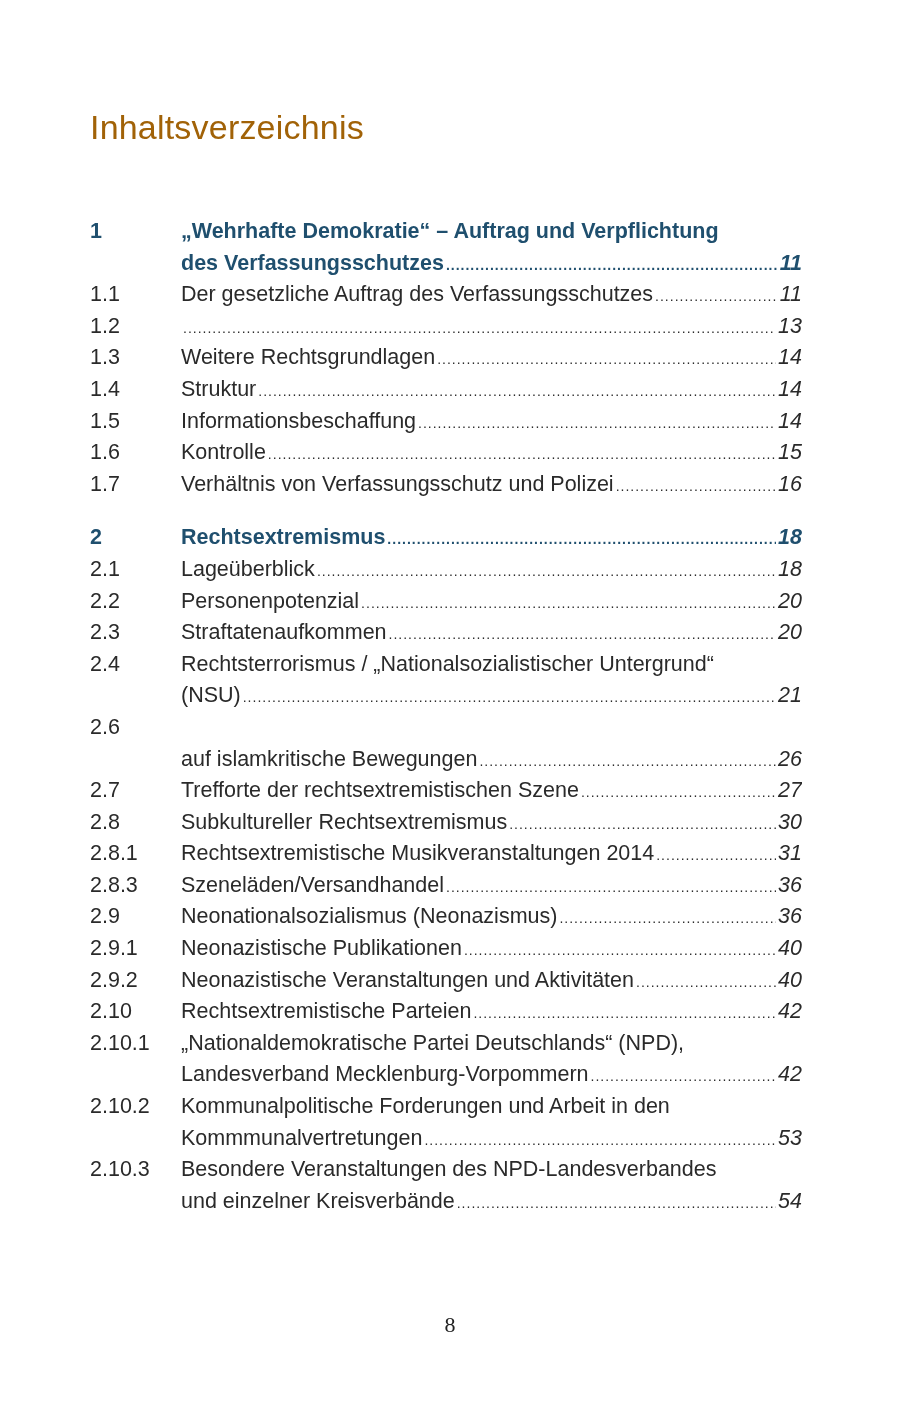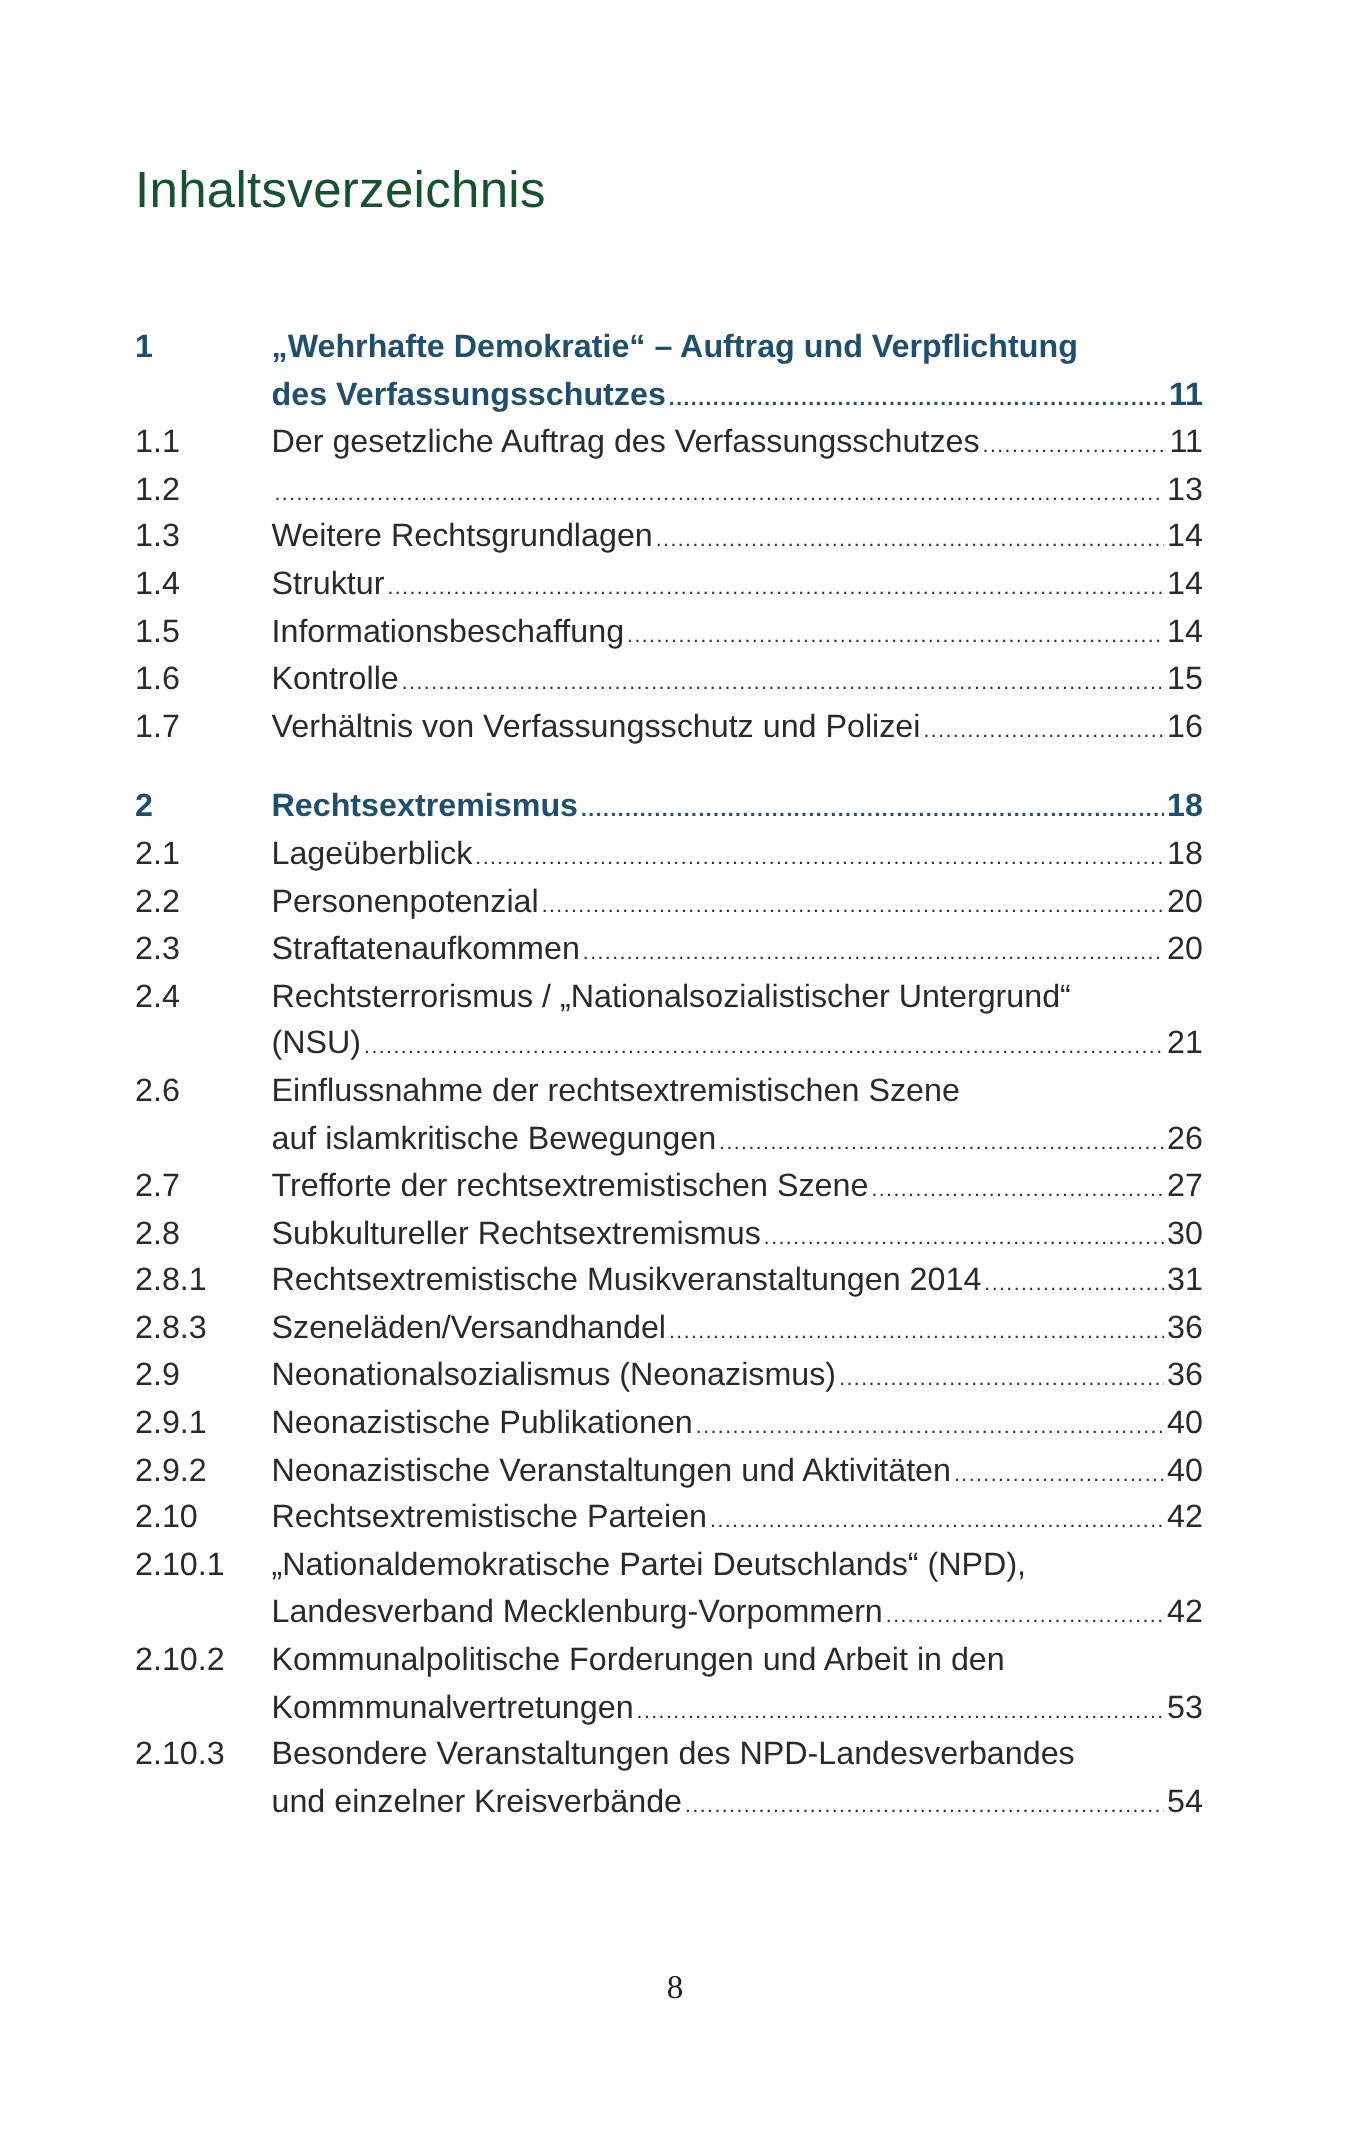--- a/index.html
+++ b/index.html
@@ -1,28 +1,28 @@
 <!DOCTYPE html>
 <html><head>
 <meta charset="utf-8">
 <style>
   html, body { margin:0; padding:0; background:#ffffff; }
   body { width:900px; height:1425px; position:relative; overflow:hidden;
          font-family:"Liberation Sans", "DejaVu Sans", sans-serif; color:#2a2a2a; }
   .title { position:absolute; left:90px; top:108px; font-size:34px; font-weight:300;
-           color:#14532d; letter-spacing:0.2px; margin:0; font-weight:normal; }
+           color:#a16207; letter-spacing:0.2px; margin:0; font-weight:normal; }
   .toc { position:absolute; left:90px; top:216px; width:712px; }
   .row { display:flex; align-items:baseline; height:31.6px; font-size:21.5px; line-height:31.6px; }
   .row.spacer { height:22px; }
   .num { width:75px; flex:0 0 75px; }
   .text { flex:1 1 auto; display:flex; align-items:baseline; white-space:nowrap; overflow:hidden;margin-left:16px; }
   .label { flex:0 0 auto; }
   .dots { flex:1 1 auto; overflow:hidden; white-space:nowrap; margin:0 2px; letter-spacing:1px; font-size:14px; color:#2a2a2a; }
   .dots::before { content:"........................................................................................................................................................................................................................"; }
-  .page { flex:0 0 auto; text-align:center; }
+  .page { flex:0 0 auto; text-align:center;font-style:italic; }
   .row.chapter { font-weight:bold; color:#1f4f6e; }
   .row.chapter .dots { color:#1f4f6e; font-weight:bold; }
   .pagenum { position:absolute; left:0; width:900px; top:1312px; text-align:center;
              font-family:"Liberation Serif", "DejaVu Serif", serif; font-size:22px; color:#222; }
 </style>
 </head>
 <body>
 
 <h1 class="title">Inhaltsverzeichnis</h1>
 
@@ -138,23 +138,20 @@
     <div class="row">
       <span class="num"></span>
       <span class="text">
         <span class="label">(NSU)</span>
         <span class="dots"></span>
         <span class="page">21</span>
       </span>
     </div>
     <div class="row">
       <span class="num">2.6</span>
-      <span class="text">
-        <span class="label">Einflussnahme der rechtsextremistischen Szene</span>
-      </span>
     </div>
     <div class="row">
       <span class="num"></span>
       <span class="text">
         <span class="label">auf islamkritische Bewegungen</span>
         <span class="dots"></span>
         <span class="page">26</span>
       </span>
     </div>
     <div class="row">

